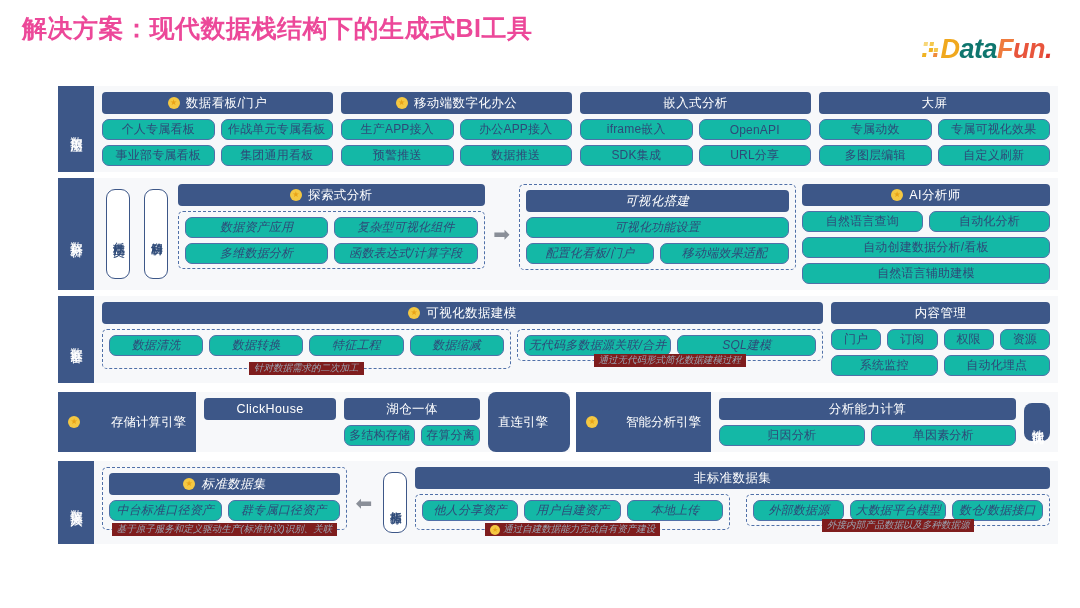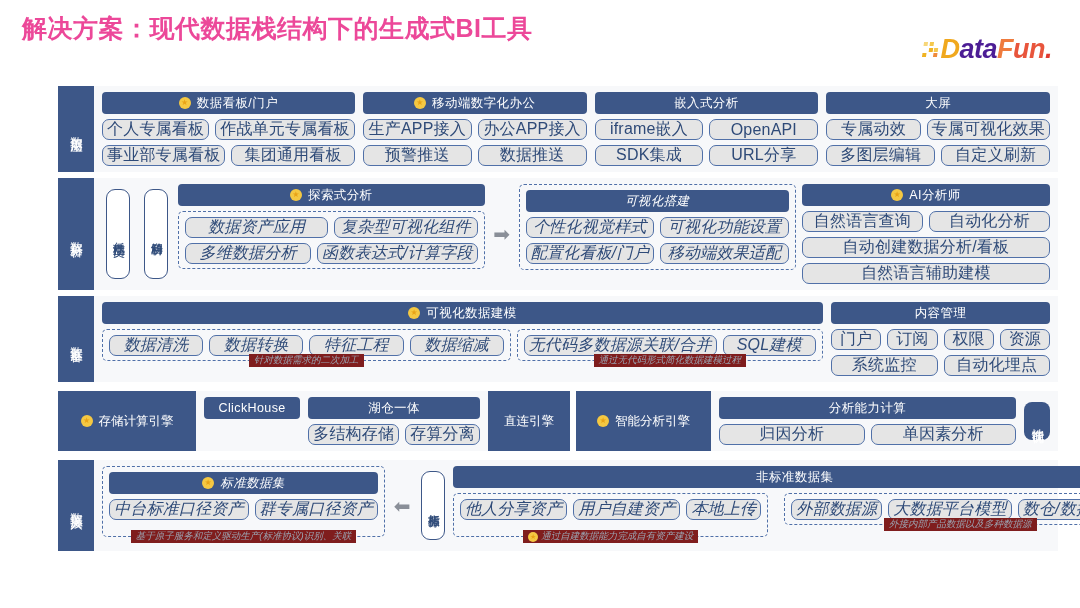--- a/index.html
+++ b/index.html
@@ -29,21 +29,21 @@
   .logo-dots i:nth-child(5){ background:#f0b323; }
   .logo-dots i:nth-child(6){ background:#f5c84c; }
   .logo-dots i:nth-child(7){ background:#f0b323; }
   .logo-dots i:nth-child(8){ background:#fff; }
   .logo-dots i:nth-child(9){ background:#ef8b3c; }
   .logo-text {
     font-size: 27px; font-weight: bold; font-style: italic;
     letter-spacing: -.5px;
   }
   .logo-text .d { color: #f0a81e; }
-  .logo-text .ata { color: #4c1d95; }
+  .logo-text .ata { color: #0f766e; }
   .logo-text .f { color: #ef7b3d; }
   .logo-text .un { color: #e8553c; }
   .logo-text .dot { color: #e0392f; }
 
   
   .diagram { position: absolute; left: 58px; top: 86px; width: 1000px; }
 
   .band { display: flex; align-items: stretch; background: #f7f8fa; }
   .band-gap { height: 6px; background: #ffffff; }
   .band-gap.lg { height: 9px; }
@@ -79,22 +79,22 @@
   }
   .star {
     width: 12px; height: 12px; border-radius: 50%;
     background: #f5c842; display: inline-flex;
     align-items: center; justify-content: center;
     color: #e8a317; font-size: 8px; line-height: 1; flex: 0 0 12px;
   }
 
   .chips { display: flex; gap: 6px; }
   .chip {
-    border: 1.4px solid #5070a8; border-radius: 7px; background: #e5e5e5;
-    color: #2e4a78; font-size: 16px; height: 21px; flex: 1;
+    border: 1.4px solid #5070a8; border-radius: 7px; background: #14b8a6;
+    color: #2e4a78; font-size: 12px; height: 21px; flex: 1;
     display: flex; align-items: center; justify-content: center;
     white-space: nowrap; padding: 0 4px; letter-spacing: .2px;
   }
 
   
   .dashed {
     border: 1.4px dashed #5070a8; border-radius: 5px;
     padding: 5px 6px 4px; display: flex; flex-direction: column; gap: 5px;
     position: relative;
     font-style: italic;
@@ -114,21 +114,21 @@
   }
 
   .solid-block {
     background: #3d5788; color: #fff; border-radius: 3px;
     display: flex; align-items: center; justify-content: center;
     font-size: 12.5px; gap: 6px; padding: 0 10px; white-space: nowrap;
   }
 
   
   .band4 { background: #f7f8fa; display: flex; align-items: stretch; padding: 0; }
-  .band4 > * { margin: 0; }
+  .band4 > * { margin: 0; justify-content: space-between; }
   .b4-pad { display: flex; gap: 8px; padding: 6px 8px; flex: 1; }
 
   .vtab-pill {
     background: #3d5788; color: #fff; border-radius: 8px;
     width: 26px; flex: 0 0 26px; margin: 5px 0;
     display: flex; align-items: center; justify-content: center;
     font-size: 12px; line-height: 1.15;
     writing-mode: vertical-rl; text-orientation: upright; letter-spacing: 1px;
   }
 </style>
@@ -248,21 +248,20 @@
       </div>
 
       <div class="arrow-r">➡</div>
 
       <div class="group" style="flex:.95;">
         <div class="dashed" style="padding:5px 6px;">
           <div class="bar">
             <span>可视化搭建</span>
           </div>
           <div class="chips">
-            <div class="chip">个性化视觉样式</div>
             <div class="chip">可视化功能设置</div>
           </div>
           <div class="chips">
             <div class="chip">配置化看板/门户</div>
             <div class="chip">移动端效果适配</div>
           </div>
         </div>
       </div>
 
       <div class="group" style="flex:.85;">
@@ -299,21 +298,21 @@
         <div style="display:flex; gap:6px;">
           <div class="dashed" style="flex:1.35; margin-bottom:8px;">
             <div class="chips">
               <div class="chip">数据清洗</div>
               <div class="chip">数据转换</div>
               <div class="chip">特征工程</div>
               <div class="chip">数据缩减</div>
             </div>
             <div class="cap">针对数据需求的二次加工</div>
           </div>
-          <div class="dashed" style="flex:1; margin-bottom:8px;">
+          <div class="dashed" style="flex:1; margin-bottom:16px;">
             <div class="chips">
               <div class="chip">无代码多数据源关联/合并</div>
               <div class="chip">SQL建模</div>
             </div>
             <div class="cap">通过无代码形式简化数据建模过程</div>
           </div>
         </div>
       </div>
 
       <div class="group" style="flex:0 0 219px;">
@@ -353,21 +352,21 @@
         <div class="bar">
           <span>湖仓一体</span>
         </div>
         <div class="chips">
           <div class="chip">多结构存储</div>
           <div class="chip">存算分离</div>
         </div>
       </div>
     </div>
 
-    <div class="solid-block" style="flex:0 0 82px; border-radius:0;">
+    <div class="solid-block" style="flex:0 0 82px; border-radius:8px;">
       <span>直连引擎</span>
     </div>
     <div style="width:6px;background:#fff;"></div>
     <div class="solid-block" style="flex:0 0 135px; border-radius:0;">
       <span class="star">★</span>
       <span>智能分析引擎</span>
     </div>
 
     <div class="b4-pad">
       <div class="group">
@@ -414,21 +413,21 @@
             <div class="chips">
               <div class="chip">他人分享资产</div>
               <div class="chip">用户自建资产</div>
               <div class="chip">本地上传</div>
             </div>
             <div class="cap star-cap">
               <span class="star" style="width:10px;height:10px;flex:0 0 10px;font-size:7px;">★</span>
               <span>通过自建数据能力完成自有资产建设</span>
             </div>
           </div>
-          <div class="dashed" style="flex:1; margin-bottom:20px;">
+          <div class="dashed" style="flex:1; margin-bottom:12px;">
             <div class="chips">
               <div class="chip">外部数据源</div>
               <div class="chip">大数据平台模型</div>
               <div class="chip">数仓/数据接口</div>
             </div>
             <div class="cap">外接内部产品数据以及多种数据源</div>
           </div>
         </div>
       </div>
 

